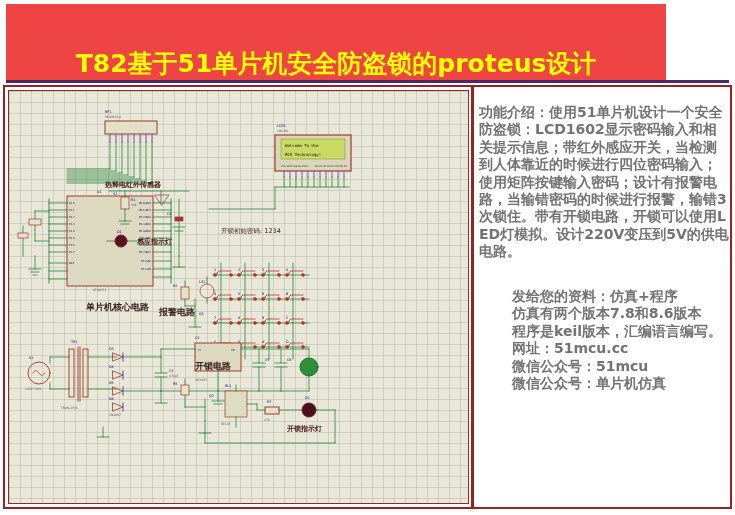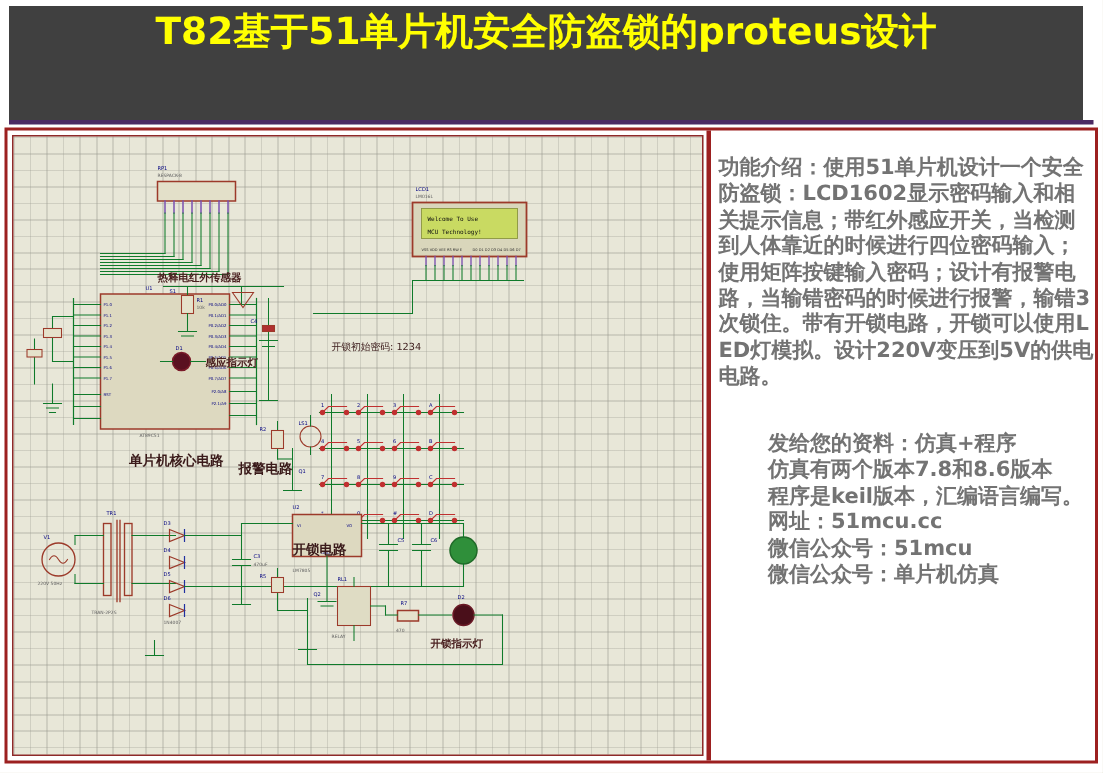--- a/index.html
+++ b/index.html
@@ -4,22 +4,22 @@
 <style>
   html,body{margin:0;padding:0;}
   body{
     width:735px;height:515px;overflow:hidden;background:#ffffff;
     font-family:"Liberation Sans","DejaVu Sans",sans-serif;
   }
   #root{position:relative;width:735px;height:515px;background:#ffffff;}
 
   
   .banner{
-    position:absolute;left:6px;top:4px;width:716px;height:76px;
-    background:#404040;display:flex;align-items:flex-start;justify-content:center;
+    position:absolute;left:6px;top:4px;width:660px;height:76px;
+    background:#ef4444;display:flex;align-items:flex-end;justify-content:center;
   }
   .banner-title{
     color:#ffff00;font-size:25px;font-weight:bold;letter-spacing:0px;
     font-family:"DejaVu Sans","Liberation Sans",sans-serif;
     white-space:nowrap;text-align:center;
   }
   .banner-underline{
     position:absolute;left:6px;top:80px;width:723px;height:3px;background:#4b2a63;
   }
 

